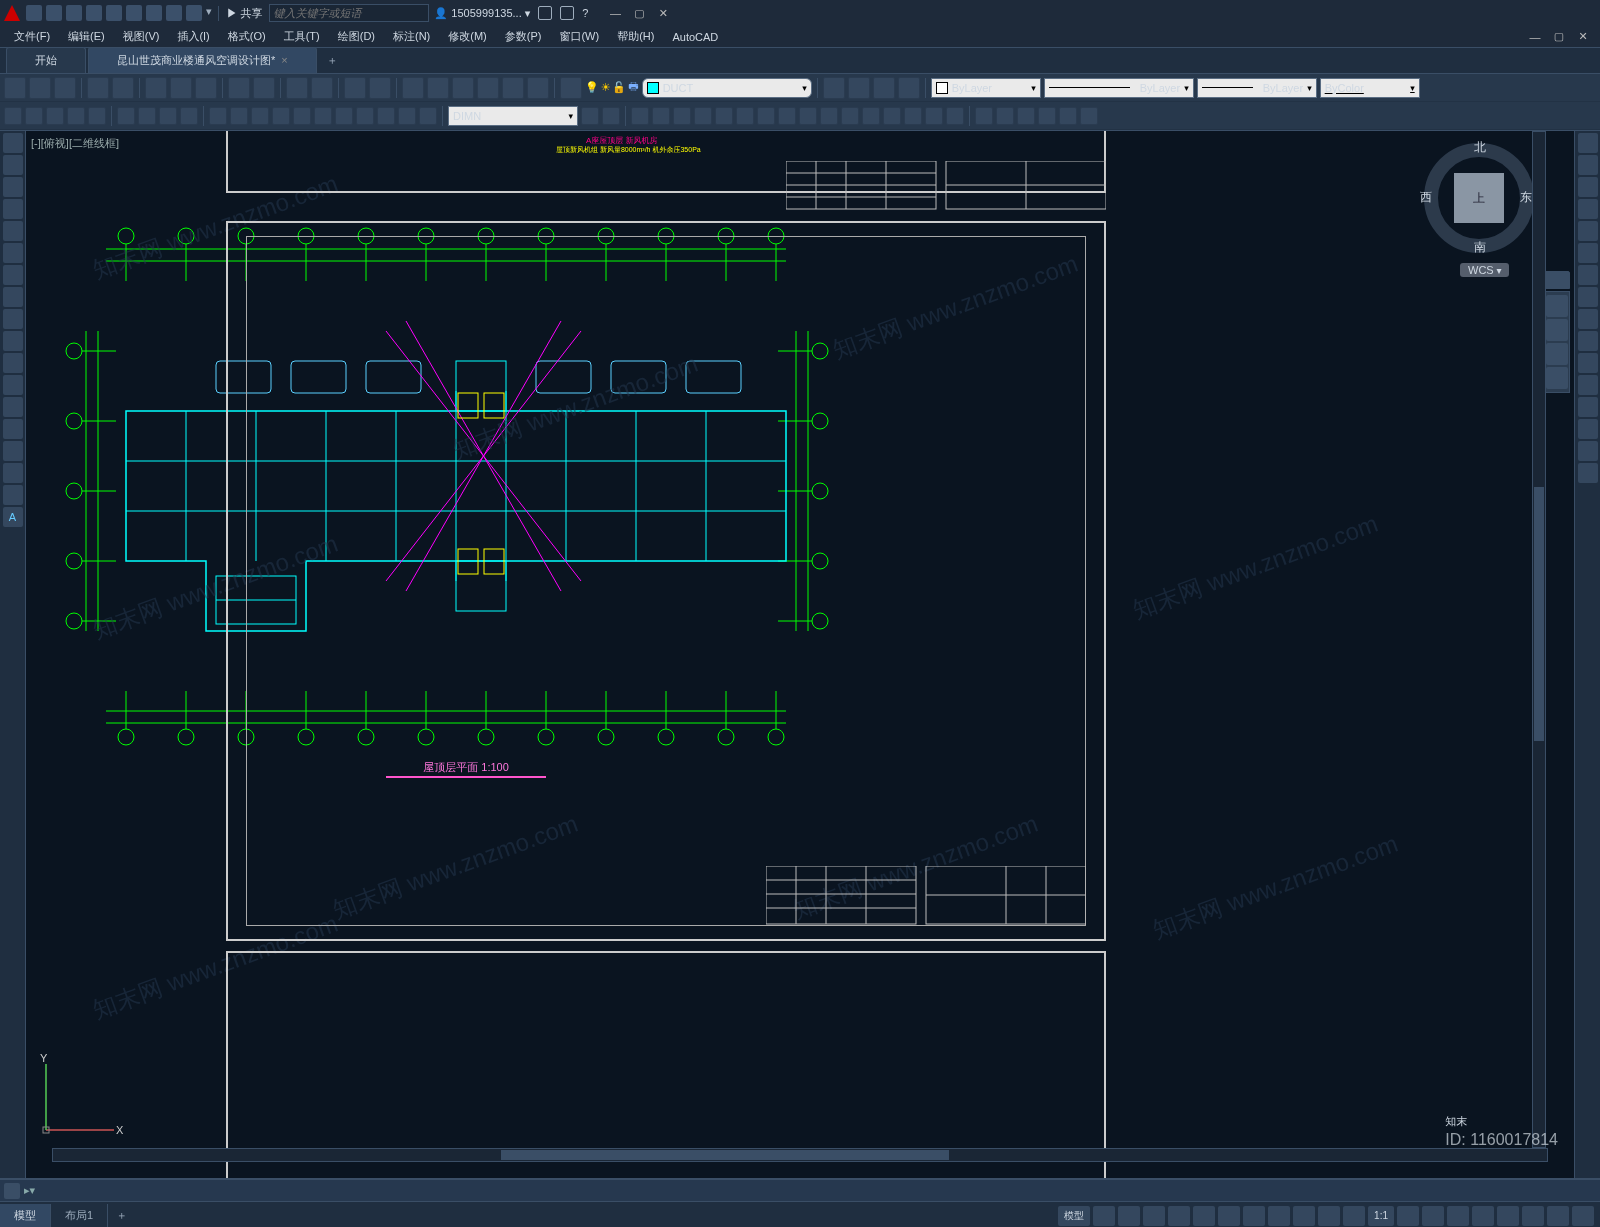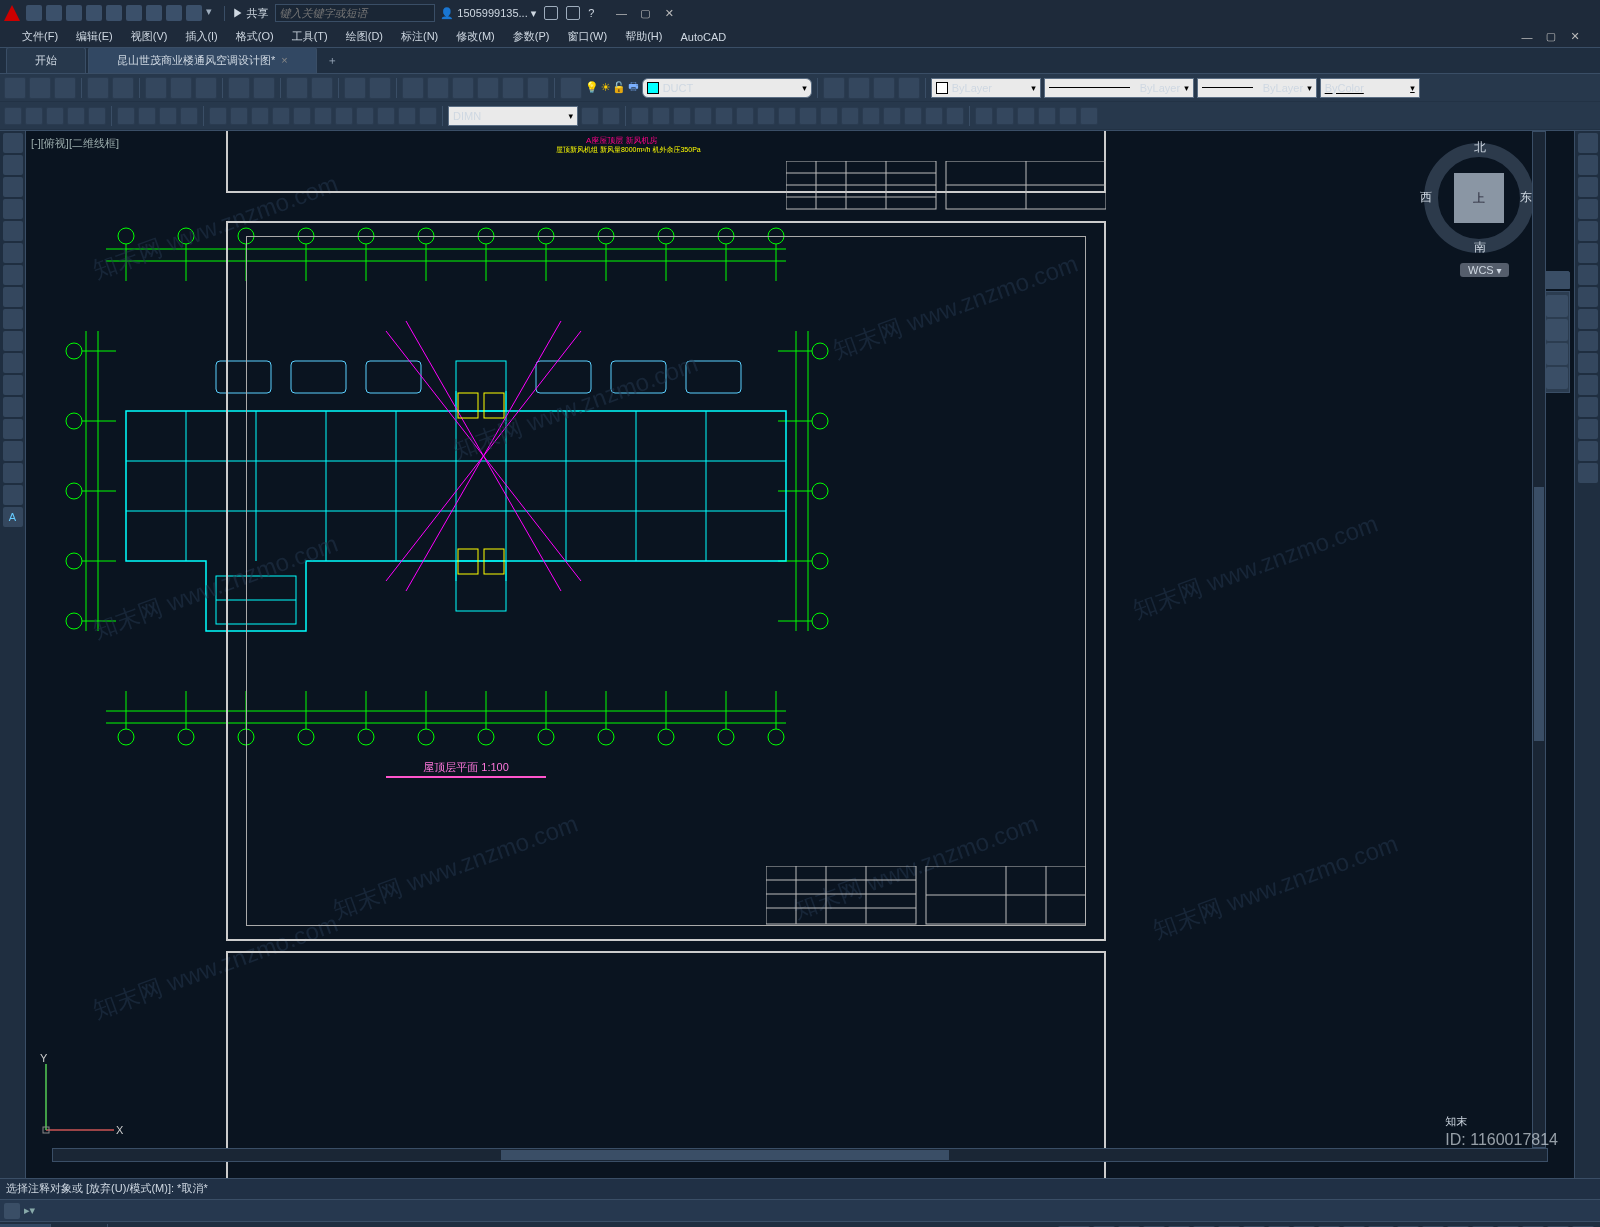--- a/index.html
+++ b/index.html
@@ -26,21 +26,21 @@
   .titlebar .quick-icons{display:flex;gap:4px;}
   .titlebar .quick-icons .qi{width:16px;height:16px;background:#3b506a;border-radius:2px;}
   .titlebar .dd{color:var(--text-dim);}
   .titlebar .center{flex:1;text-align:center;color:#d0d8e0;}
   .titlebar .search-box{width:160px;height:18px;background:#1a2635;border:1px solid var(--border);padding:0 4px;font-style:italic;color:#7a8a9a;}
   .titlebar .right{display:flex;align-items:center;gap:8px;}
   .titlebar .right .ico{width:14px;height:14px;border:1px solid var(--text-dim);border-radius:2px;}
   .wincontrols{display:flex;gap:2px;margin-left:8px;}
   .wincontrols div{width:22px;height:18px;display:flex;align-items:center;justify-content:center;color:#bbb;}
 
-  .menubar{height:22px;background:var(--title-bg);display:flex;align-items:center;padding:0 14px;gap:2px;border-bottom:1px solid var(--border);}
+  .menubar{height:22px;background:var(--title-bg);display:flex;align-items:center;padding:0 6px;gap:2px;border-bottom:1px solid var(--border);}
   .menubar .mi{padding:2px 8px;color:var(--text);}
   .menubar .wincontrols{margin-left:auto;}
 
   .tabstrip{height:26px;background:var(--panel-dark);display:flex;align-items:flex-end;padding:0 6px;gap:2px;border-bottom:1px solid var(--border);}
   .tabstrip .tab{padding:5px 28px;background:var(--panel-bg);border:1px solid var(--border);border-bottom:none;border-radius:3px 3px 0 0;color:var(--text);}
   .tabstrip .tab.active{background:#324863;}
   .tabstrip .closebtn{margin-left:6px;color:#888;}
   .tabstrip .plus{padding:5px 8px;color:var(--text-dim);}
 
   .ribbon{background:var(--panel-bg);border-bottom:1px solid var(--border);}
@@ -120,21 +120,21 @@
     <div class="qi"></div>
     <div class="qi"></div>
     <div class="qi"></div>
     <div class="qi"></div>
     <div class="qi"></div>
     <div class="qi"></div>
     <div class="qi"></div>
     <div class="qi"></div>
     <span class="dd">▾</span>
   </div>
-  <span style="margin-left:6px;border-left:1px solid var(--border);padding-left:8px;">▶ <span>共享</span></span>
+  <span style="border-left:1px solid var(--border);padding-left:8px;">▶ <span>共享</span></span>
   <input class="search-box" placeholder="键入关键字或短语" style="">
   <div class="right">
     <span>👤 <span>1505999135...</span> ▾</span>
     <div class="ico"></div>
     <div class="ico"></div>
     <span>?</span>
     <div class="wincontrols">
       <div>—</div>
       <div>▢</div>
       <div>✕</div>
@@ -586,21 +586,20 @@
     <div class="tb"></div>
     <div class="tb"></div>
     <div class="tb"></div>
     <div class="tb"></div>
     <div class="tb"></div>
     <div class="tb"></div>
   </div>
 </div>
 
 <div class="cmd-area">
-  <div class="cmd-history">选择注释对象或  [放弃(U)/模式(M)]:  *取消*</div>
   <div class="cmd-line">
     <div class="prompt-icon"></div>
     <span class="arrow">▸▾</span>
   </div>
 </div>
 
 <div class="statusbar">
   <div class="stab">模型</div>
   <div class="stab inactive">布局1</div>
   <div class="plus">＋</div>

